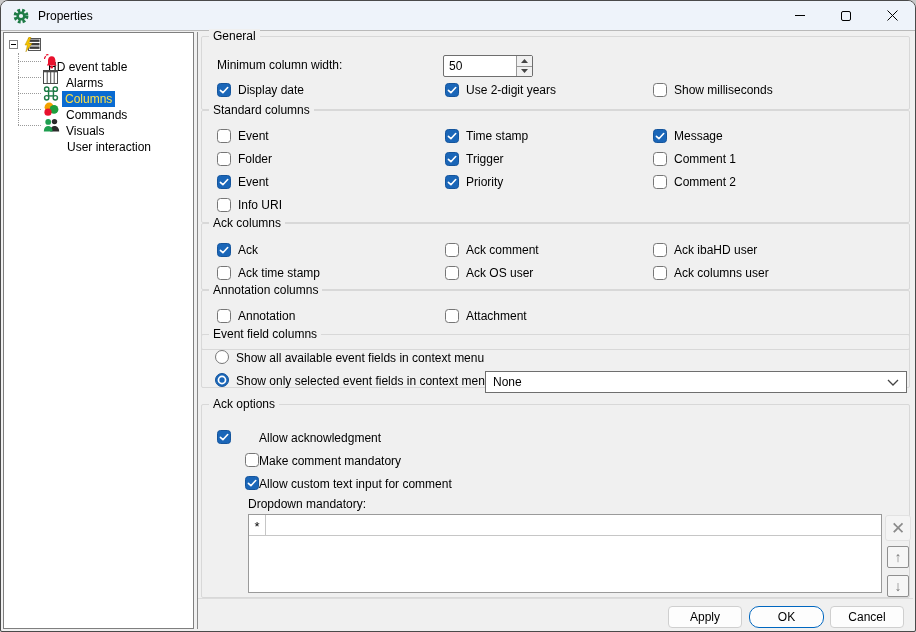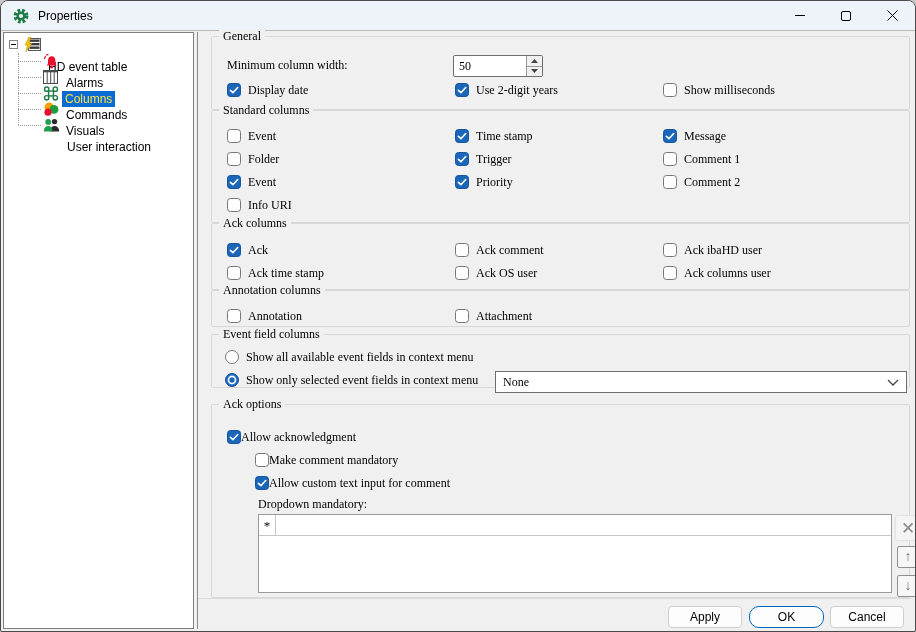--- a/index.html
+++ b/index.html
@@ -33,27 +33,27 @@
   .trow-child::before { content:""; position:absolute; left:14px; top:8px; width:23px;
                         border-top:1px dotted #9a9a9a; }
   .expander { width:9px; height:9px; border:1px solid #848484; background:#fff;
               position:relative; flex:none; margin-right:5px; }
   .expander::after { content:""; position:absolute; left:1px; right:1px; top:3px; border-top:1px solid #000; }
   .ticon { flex:none; margin-right:4px; display:flex; align-items:center; }
   .t-label { padding:1px 3px; white-space:nowrap;margin-top:44px; }
   .t-label.selected { background:#0a6bd2; color:#fde047; }
 
   
-  .gbox { position:absolute; left:13px; right:3px; border:1px solid #d8d8d8; border-radius:2px;font-family:Liberation Serif, serif; }
+  .gbox { position:absolute; left:3px; right:3px; border:1px solid #d8d8d8; border-radius:2px; }
   .gbox-title { position:absolute; top:-8px; left:7px; background:#f0f0f0; padding:0 4px; line-height:15px; }
 
   #gb-general  { top:4px;   height:74px; }
   #gb-standard { top:78px;  height:113px; }
   #gb-ackcols  { top:191px; height:67px; }
-  #gb-annot    { top:258px; height:37px; }
+  #gb-annot    { top:258px; height:60px; }
   #gb-event    { top:302px; height:54px; }
   #gb-ackopt   { top:372px; height:194px; }
 
   
   .checkgrid { position:absolute; left:0; right:0; }
   #cg-general  { top:41px; } #cg-standard { top:13px; } #cg-ackcols { top:14px; } #cg-annot { top:13px; }
   .cb-col { position:absolute; top:0; }
   .col-0 { left:15px; } .col-1 { left:243px; } .col-2 { left:451px; }
   .cb-row { height:23px; display:flex; align-items:center; }
   .cb-row svg, .rad-row svg { flex:none; margin-right:7px; }
@@ -70,21 +70,21 @@
 
   
   .rad-row { position:absolute; left:13px; height:16px; display:flex; align-items:center; }
   #radio-all { top:14px; } #radio-selected { top:37px; }
   .dropdown { position:absolute; left:283px; top:36px; right:2px; height:22px; background:#fff;
               border:1px solid #6e6e6e; display:flex; align-items:center; padding:0 7px; }
   .dropdown .dd-chevron { margin-left:auto; display:flex; }
 
   
   .opt-row { position:absolute; height:16px; display:flex; align-items:center; }
-  #opt-allow   { left:15px; top:24px; }
+  #opt-allow   { left:15px; top:24px;gap:28px; }
   #opt-mand    { left:43px; top:47px; }
   #opt-custom  { left:43px; top:70px; }
   .ddc-label { position:absolute; left:46px; top:92px; }
   .dgrid { position:absolute; left:46px; top:109px; width:634px; height:79px; background:#fff;
            border:1px solid #9a9a9a; }
   .dgrid-row { display:flex; height:21px; border-bottom:1px solid #c6c6c6; }
   .dgrid-rowhdr { width:17px; border-right:1px solid #c6c6c6; display:flex; align-items:center;
                   justify-content:center; font-size:13px; padding-top:2px; }
   .dgrid-cell { flex:1; }
   .gbtn { position:absolute; display:flex; align-items:center; justify-content:center; }

